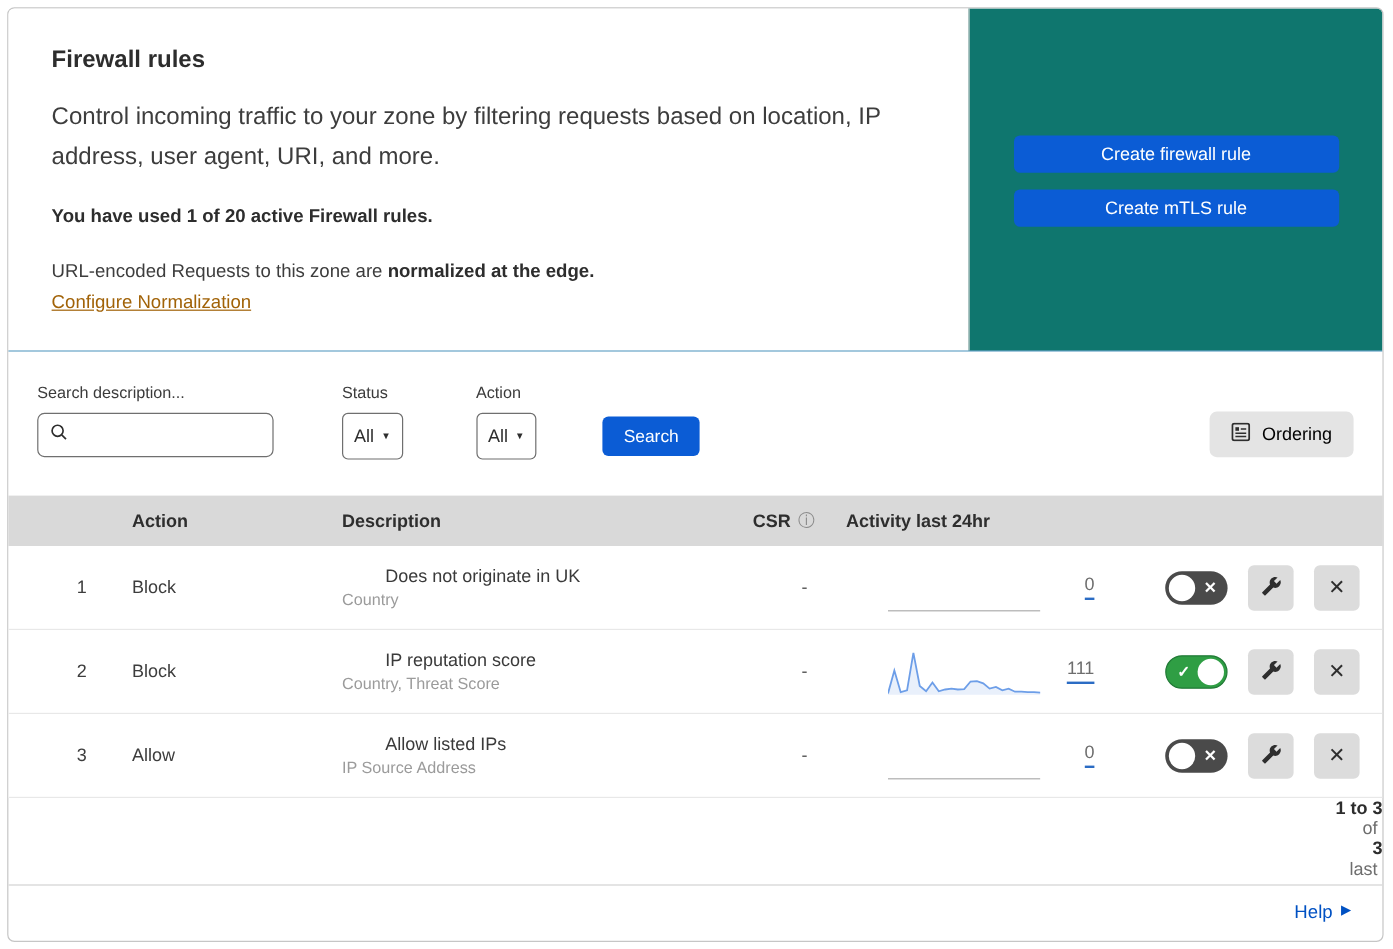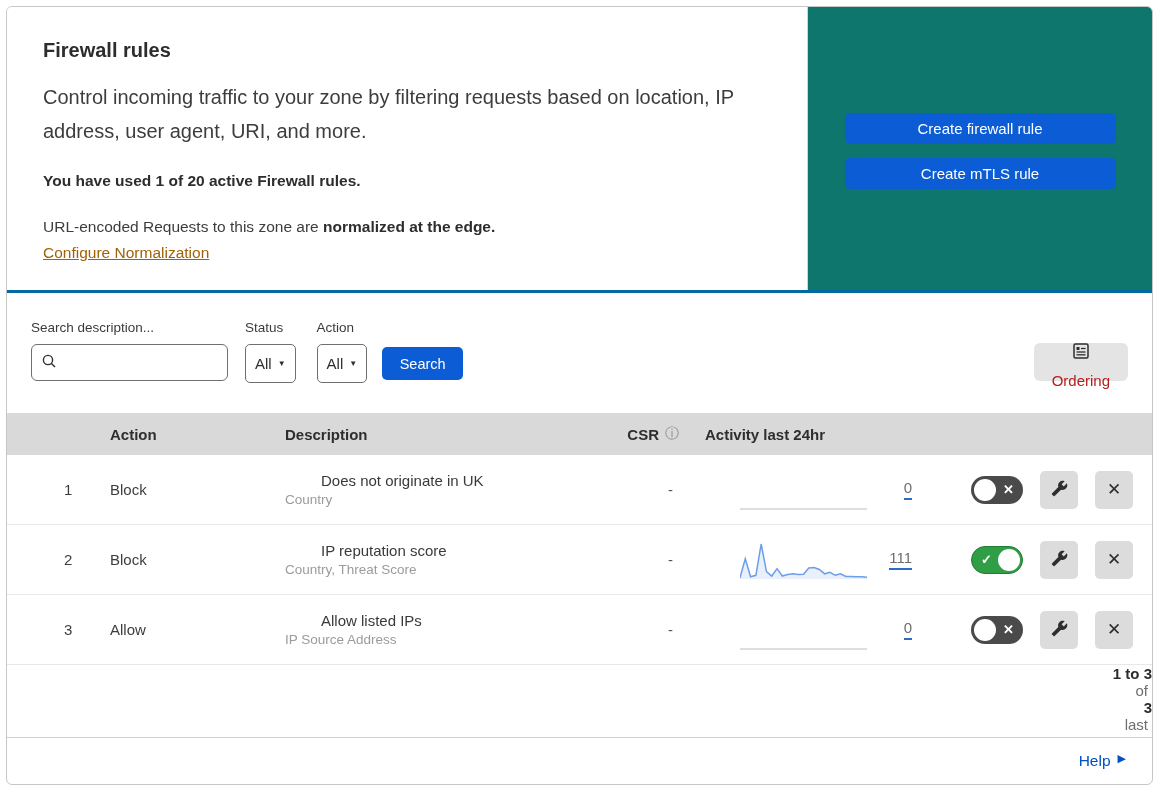--- a/index.html
+++ b/index.html
@@ -2,52 +2,52 @@
 <html><head>
 <meta charset="utf-8">
 <style>
   * { box-sizing: border-box; margin: 0; padding: 0; }
   html,body { width:1161px; height:791px; background:#fff;
     font-family:"Liberation Sans", sans-serif; color:#3d3d3d; }
   .card { position:absolute; left:6px; top:6px; width:1147px; height:779px;
     border:1px solid #c6c6c6; border-radius:6px; background:#fff; overflow:hidden; }
 
   
-  .top { display:flex; height:286px; border-bottom:3px solid #0369a1; }
+  .top { display:flex; height:286px; border-bottom:1px solid #0369a1; }
   .top-left { flex:1; padding:32px 40px 0 36px; background:#fff; }
   .page-title { font-size:20px; font-weight:600; color:#2d2d2d; margin-bottom:18px; }
   .desc { font-size:20px; line-height:1.7; color:#3d3d3d; max-width:720px; margin-bottom:24px; }
   .usage { font-size:15.5px; font-weight:bold; color:#2d2d2d; margin-bottom:28px; }
   .norm { font-size:15.5px; color:#3d3d3d; margin-bottom:8px; }
   .norm b { color:#2d2d2d; }
   .cfg-link { font-size:15.5px; color:#a16207; text-decoration:underline; cursor:pointer; }
   .top-right { width:345px; background:#0f766e; border-left:1px solid #d5d5d5;
     padding-top:106px; display:flex; flex-direction:column; align-items:center; gap:14px; }
   .btn-primary { width:271px; height:31px; background:#0b5cd5; color:#fff; border:none;
     border-radius:5px; font-size:15px; font-family:inherit; cursor:pointer; }
 
   
-  .filter-bar { display:flex; align-items:flex-start; height:120px; padding:27px 24px 15px; background:#fff; }
+  .filter-bar { display:flex; align-items:flex-start; height:120px; padding:27px 24px 15px; background:#fff;gap:40px; }
   .fgroup { display:flex; flex-direction:column; }
   .flabel { font-size:13.5px; color:#3b3b3b; margin-bottom:7px; height:17px; }
   .search-group { width:197px; margin-right:17px; }
   .search-box { height:37px; border:1px solid #6f6f6f; border-radius:6px; display:flex;
     align-items:center; padding:0 10px; background:#fff; }
   .search-box input { border:none; outline:none; flex:1; font-size:14px; margin-left:8px;
     font-family:inherit; background:transparent; }
   .select-group { margin-right:21px; }
   .select-group.action { margin-right:15px; }
   .select { height:39px; border:1px solid #6f6f6f; border-radius:5px; padding:0 9px;
     display:flex; align-items:center; gap:6px; font-size:15px; color:#2e2e2e; background:#fff; cursor:pointer; }
   .caret { font-size:8px; color:#2e2e2e; }
   .btn-search { margin-top:27px; width:81px; height:33px; background:#0b5cd5; color:#fff;
     border:none; border-radius:5px; font-size:14.5px; font-family:inherit; cursor:pointer; }
   .btn-ordering { margin-left:auto; margin-top:23px; height:38px; padding:0 18px;
-    background:#e4e4e4; border:none; border-radius:6px; font-size:15px; color:#b91c1c;
-    display:flex; align-items:center; gap:10px; font-family:inherit; cursor:pointer;flex-direction:column; }
+    background:#e4e4e4; border:none; border-radius:6px; font-size:15px; color:#000000;
+    display:flex; align-items:center; gap:10px; font-family:inherit; cursor:pointer; }
 
   
   .grid { display:grid; grid-template-columns:95px 175px 320px 100px 230px 1fr; align-items:center; }
   .thead { height:42px; background:#d9d9d9; font-size:15px; font-weight:600; color:#2e2e2e; }
   .col-pad { padding-left:8px; }
   .csr-h { justify-self:end; padding-right:18px; display:flex; align-items:center; gap:6px; }
   .info-glyph { font-size:14px; color:#8a8a8a; font-weight:normal; }
   .row { height:70px; border-bottom:1px solid #e8e8e8; font-size:15px; background:#fff; }
   .num { padding-left:57px; }
   .desc-cell { padding-left:8px; display:flex; flex-direction:column; gap:3px; }

